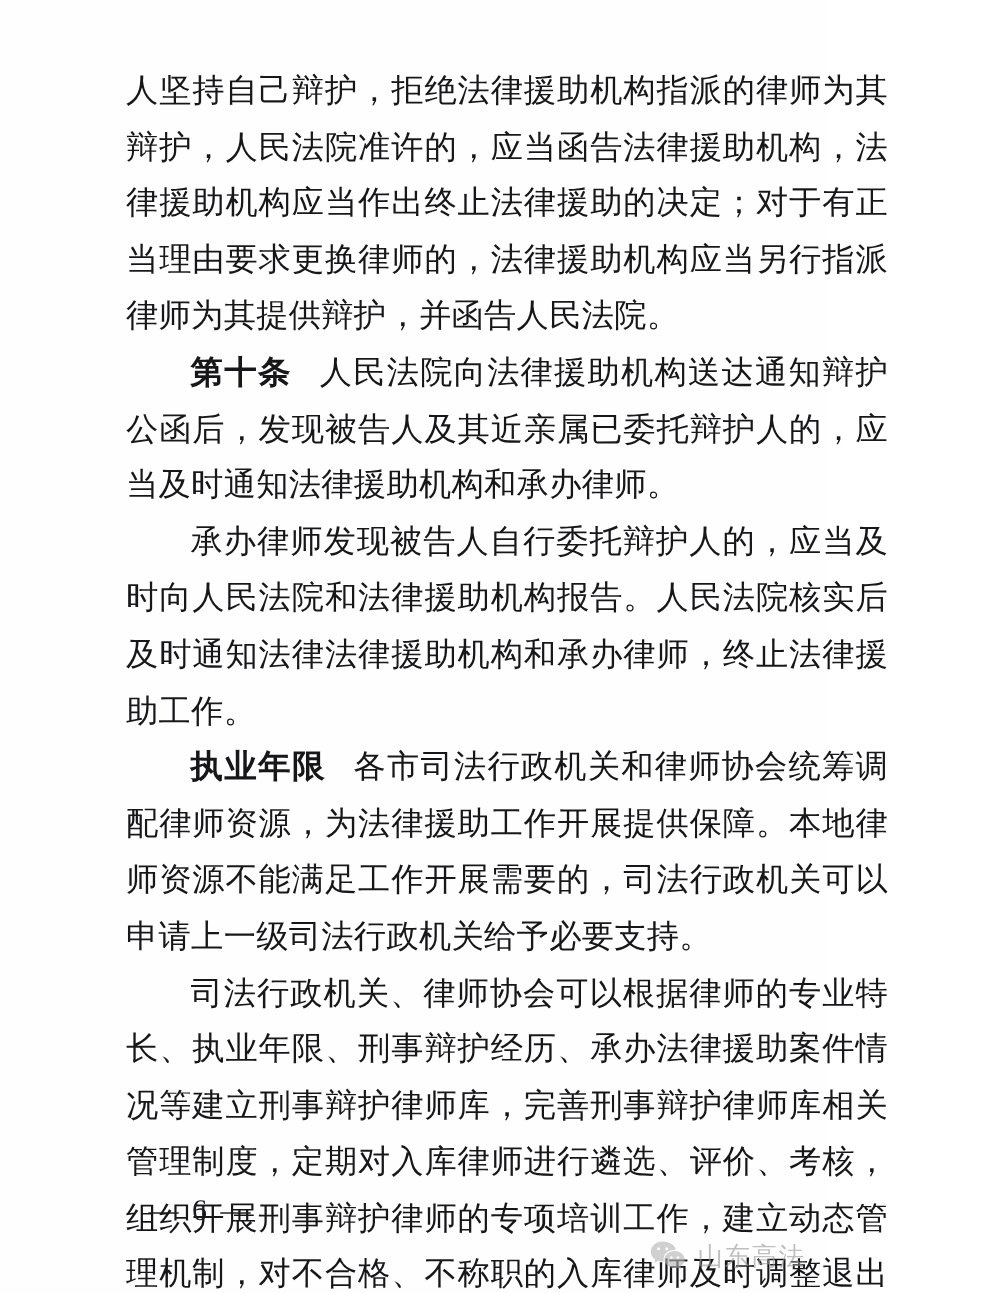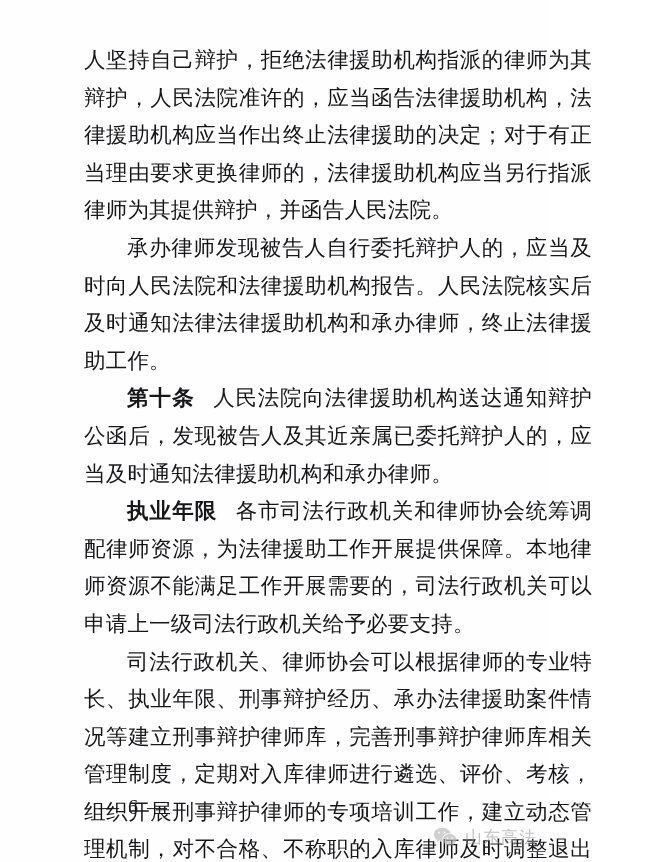--- a/index.html
+++ b/index.html
@@ -95,25 +95,25 @@
 
 <div id="page">
 
   <div id="text-body">
 
     <p class="para cont">
       <span>人坚持自己辩护，拒绝法律援助机构指派的律师为其辩护，人民法院准许的，应当函告法律援助机构，法律援助机构应当作出终止法律援助的决定；对于有正当理由要求更换律师的，法律援助机构应当另行指派律师为其提供辩护，并函告人民法院。</span>
     </p>
 
     <p class="para indent">
-      <span>承办律师发现被告人自行委托辩护人的，应当及时向人民法院和法律援助机构报告。人民法院核实后及时通知法律法律援助机构和承办律师，终止法律援助工作。</span>
+      <span class="art-label">第十条</span><span>人民法院向法律援助机构送达通知辩护公函后，发现被告人及其近亲属已委托辩护人的，应当及时通知法律援助机构和承办律师。</span>
     </p>
 
     <p class="para indent">
-      <span class="art-label">第十条</span><span>人民法院向法律援助机构送达通知辩护公函后，发现被告人及其近亲属已委托辩护人的，应当及时通知法律援助机构和承办律师。</span>
+      <span>承办律师发现被告人自行委托辩护人的，应当及时向人民法院和法律援助机构报告。人民法院核实后及时通知法律法律援助机构和承办律师，终止法律援助工作。</span>
     </p>
 
     <p class="para indent">
       <span class="art-label">执业年限</span><span>各市司法行政机关和律师协会统筹调配律师资源，为法律援助工作开展提供保障。本地律师资源不能满足工作开展需要的，司法行政机关可以申请上一级司法行政机关给予必要支持。</span>
     </p>
 
     <p class="para indent">
       <span>司法行政机关、律师协会可以根据律师的专业特长、执业年限、刑事辩护经历、承办法律援助案件情况等建立刑事辩护律师库，完善刑事辩护律师库相关管理制度，定期对入库律师进行遴选、评价、考核，组织开展刑事辩护律师的专项培训工作，建立动态管理机制，对不合格、不称职的入库律师及时调整退出刑事辩护律师库。</span>
     </p>
 

